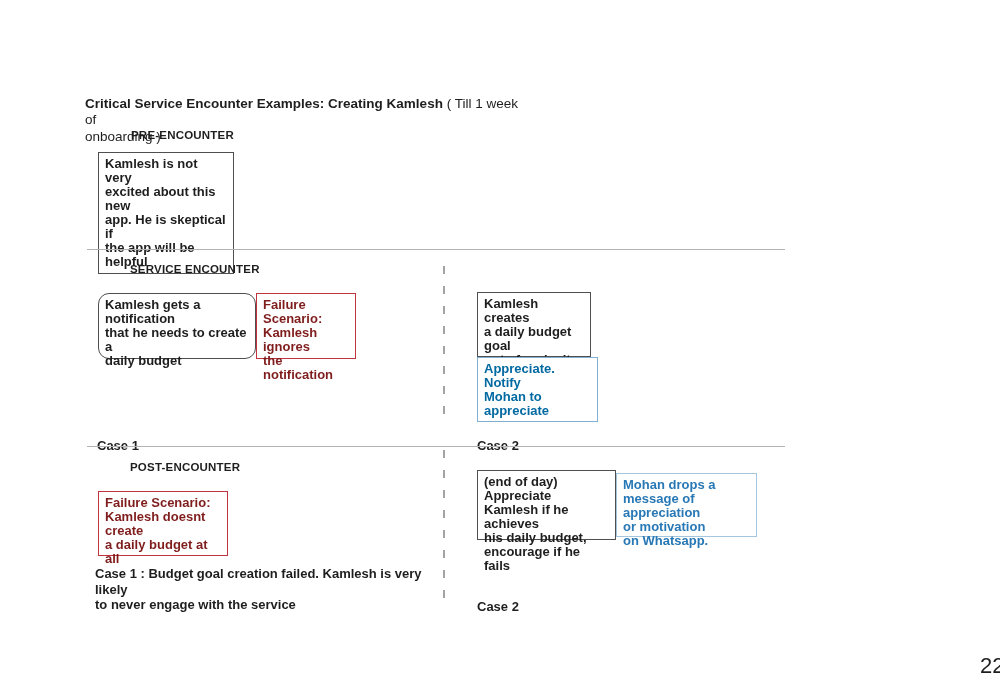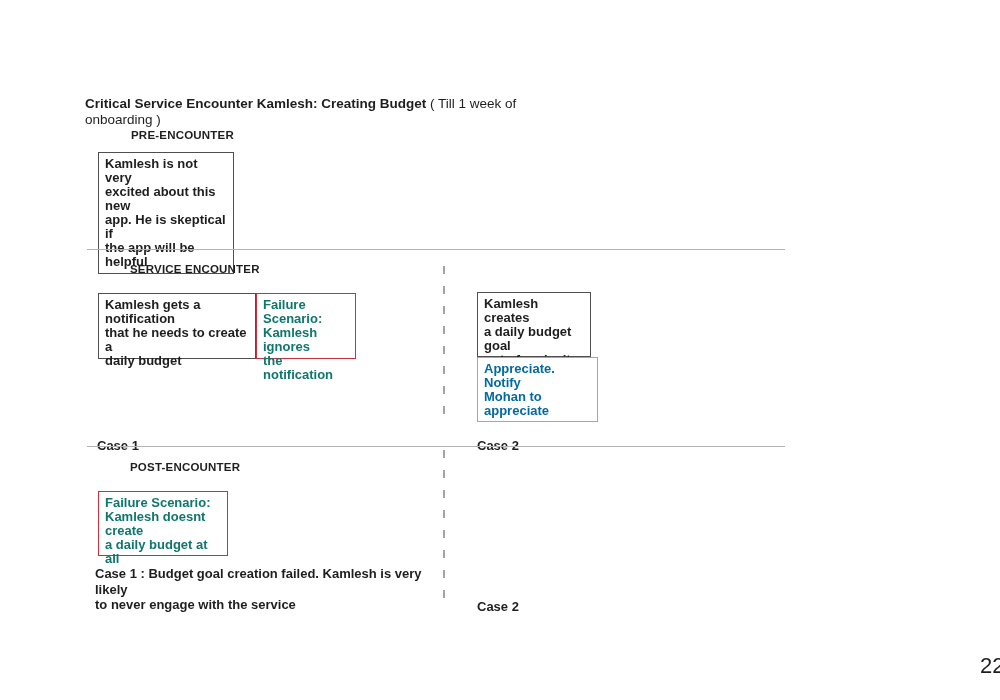--- a/index.html
+++ b/index.html
@@ -28,21 +28,21 @@
   .row { position: absolute; display: flex; align-items: flex-start; }
 
   .box {
     box-sizing: border-box;
     border: 1.5px solid #4f4f4f;
     padding: 4px 6px;
     font-size: 13px; font-weight: bold; line-height: 14px;
     white-space: pre-line;
     background: #ffffff;
   }
-  .box.red  { border: 1.3px solid #c23340; color: #0f766e; }
+  .box.red  { border: 1.3px solid #c23340; color: #7f1d1d; }
   .box.blue1 { border: 1.3px solid #7fafd3; color: #0369a1; }
   .box.blue2 { border: 1.3px solid #a3c5de; color: #2878b5; }
 
   .case-label { position: absolute; font-size: 13px; font-weight: bold; margin-top: 41px; }
 
   .hline { position: absolute; height: 0; border-top: 1.5px solid #b3b3b3; }
 
   .vdash {
     position: absolute; width: 2px;
     background: repeating-linear-gradient(to bottom, #a3a3a3 0 8px, transparent 8px 20px);
@@ -57,37 +57,37 @@
     position: absolute; left: 952px; top: 653px;
     font-size: 22px; color: #1e1e1e; margin-left: 28px;
   }
 </style>
 </head>
 <body>
 
 <div class="slide">
 
   <div class="title">
-    <span class="b">Critical Service Encounter Kamlesh: Creating Budget</span><span> ( Till 1 week of
+    <span class="b">Critical Service Encounter Examples: Creating Kamlesh</span><span> ( Till 1 week of
 onboarding )</span>
   </div>
 
   <div class="sec-label" style="left:97px; top:129px;">PRE-ENCOUNTER</div>
 
   <div class="box" style="position:absolute; left:98px; top:152px; width:136px; min-height:66px;">Kamlesh is not very
 excited about this new
 app. He is skeptical if
 the app will be helpful</div>
 
   <div class="hline" style="left:87px; top:249px; width:698px;"></div>
 
   <div class="sec-label" style="left:96px; top:263px;">SERVICE ENCOUNTER</div>
 
   <div class="row" style="left:98px; top:293px;">
-    <div class="box" style="width:158px; height:66px;">Kamlesh gets a notification
+    <div class="box" style="width:158px; height:66px;border-radius:11px;">Kamlesh gets a notification
 that he needs to create a
 daily budget</div>
     <div class="box red" style="width:100px; height:66px;">Failure Scenario:
 Kamlesh ignores
 the notification</div>
   </div>
 
   <div class="case-label" style="left:97px; top:397px;">Case 1</div>
 
   <div class="vdash" style="left:443px; top:266px; height:148px;"></div>
@@ -108,18 +108,28 @@
 
   <div class="box red" style="position:absolute; left:98px; top:491px; width:130px; height:65px;">Failure Scenario:
 Kamlesh doesnt create
 a daily budget at all</div>
 
   <div class="caption">Case 1 : Budget goal creation failed. Kamlesh is very likely
 to never engage with the service</div>
 
   <div class="vdash" style="left:443px; top:450px; height:148px;"></div>
 
+  <div class="row" style="left:477px; top:470px;">
+    <div class="box" style="width:139px; height:70px;">(end of day) Appreciate
+Kamlesh if he achieves
+his daily budget,
+encourage if he fails</div>
+    <div class="box blue2" style="width:141px; height:64px; margin-top:3px;">Mohan drops a
+message of appreciation
+or motivation
+on Whatsapp.</div>
+  </div>
 
   <div class="case-label" style="left:477px; top:558px;">Case 2</div>
 
   <div class="page-number">22</div>
 
 </div>
 
 </body></html>

